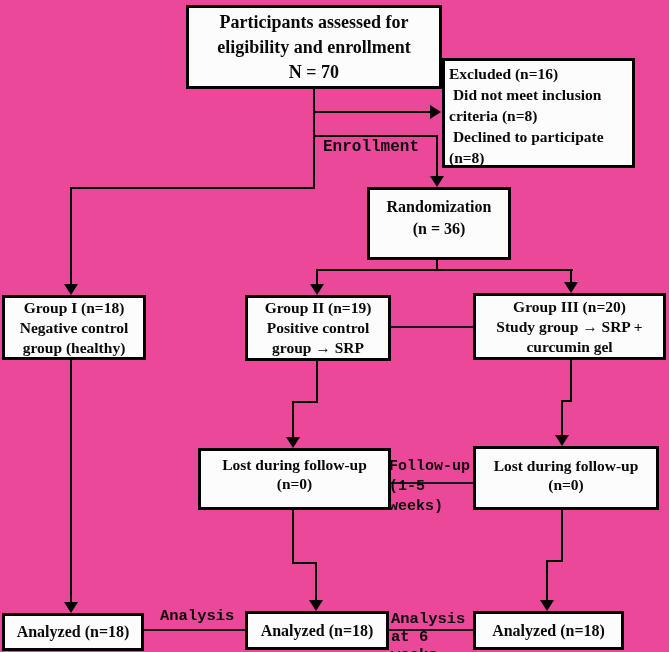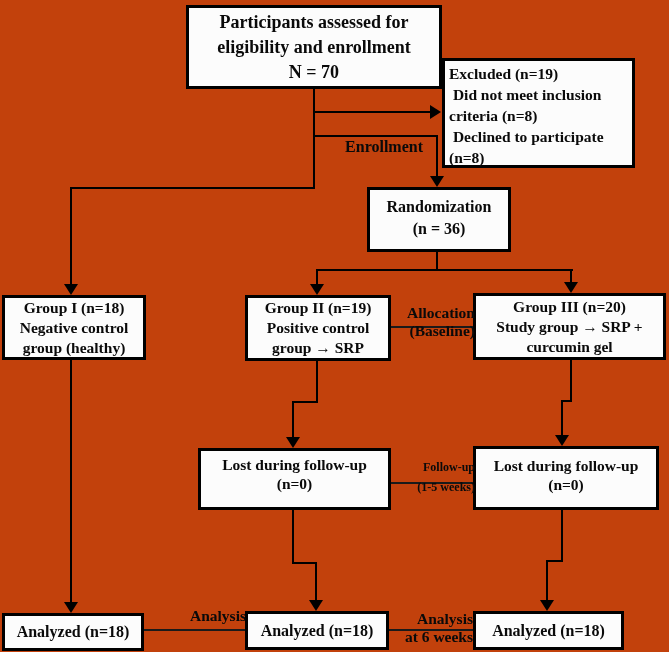--- a/index.html
+++ b/index.html
@@ -1,21 +1,21 @@
 <!DOCTYPE html>
 <html><head>
 <meta charset="utf-8">
 <style>
   html,body{margin:0;padding:0;}
   body{background:#e8e8e8;}
   #figure{
     position:relative;
     width:669px;height:652px;
     margin:0 auto;
-    background:#c2410c;
+    background:#ec4899;
     font-family:"Liberation Serif","DejaVu Serif",serif;
     font-weight:bold;
     color:#0a0a0a;
     overflow:hidden;
   }
   .box{
     position:absolute;
     box-sizing:border-box;
     border:3px solid #000;
     background:#fcfcfc;
@@ -23,24 +23,25 @@
     align-items:center;
     justify-content:center;
     text-align:center;
     white-space:pre-line;
     z-index:3;
   }
   .box.topalign{align-items:flex-start;}
   .box.leftalign{justify-content:flex-start;text-align:left;white-space:pre-wrap;}
   .lbl{
     position:absolute;
-    text-align:right;
+    text-align:left;
     white-space:pre-line;
     z-index:4;
     line-height:18px;
+    font-family:Liberation Mono, monospace;
   }
   .ln{position:absolute;background:#000;z-index:2;}
   .thin{background:#1a1a1a;}
   .ah-d{
     position:absolute;width:0;height:0;z-index:2;
     border-left:7px solid transparent;
     border-right:7px solid transparent;
     border-top:11px solid #000;
   }
   .ah-r{
@@ -100,27 +101,27 @@
 
   <div class="ln thin" style="left:389px;top:326px;width:84px;height:2px;"></div>
   <div class="ln thin" style="left:389px;top:482px;width:84px;height:2px;"></div>
   <div class="ln thin" style="left:142px;top:629px;width:103px;height:2px;"></div>
   <div class="ln thin" style="left:387px;top:629px;width:86px;height:2px;"></div>
 
   <div class="box" style="left:186px;top:5px;width:256px;height:84px;font-size:18px;line-height:25px;">Participants assessed for
 eligibility and enrollment
 N = 70</div>
 
-  <div class="box leftalign topalign" style="left:442px;top:58px;width:193px;height:110px;font-size:15.5px;line-height:21px;padding:2px 1px 2px 4px;">Excluded (n=19)
+  <div class="box leftalign topalign" style="left:442px;top:58px;width:193px;height:110px;font-size:15.5px;line-height:21px;padding:2px 1px 2px 4px;">Excluded (n=16)
  Did not meet inclusion
 criteria (n=8)
  Declined to participate
 (n=8)</div>
 
-  <div class="box topalign" style="left:367px;top:187px;width:144px;height:65px;font-size:16px;line-height:22px;padding-top:6px;">Randomization
+  <div class="box topalign" style="left:367px;top:187px;width:144px;height:73px;font-size:16px;line-height:22px;padding-top:6px;">Randomization
 (n = 36)</div>
 
   <div class="box" style="left:2px;top:295px;width:144px;height:65px;font-size:15.5px;line-height:20px;">Group I (n=18)
 Negative control
 group (healthy)</div>
 
   <div class="box" style="left:245px;top:295px;width:146px;height:66px;font-size:15.5px;line-height:20px;">Group II (n=19)
 Positive control
 group → SRP</div>
 
@@ -135,24 +136,22 @@
 (n=0)</div>
 
   <div class="box" style="left:2px;top:613px;width:142px;height:38px;font-size:16px;">Analyzed (n=18)</div>
 
   <div class="box" style="left:245px;top:611px;width:144px;height:39px;font-size:16px;">Analyzed (n=18)</div>
 
   <div class="box" style="left:473px;top:611px;width:151px;height:39px;font-size:16px;">Analyzed (n=18)</div>
 
   <div class="lbl" style="left:323px;top:138px;width:100px;font-size:16px;">Enrollment</div>
 
-  <div class="lbl" style="left:388px;top:304px;width:87px;font-size:15.5px;line-height:18px;">Allocation
-(Baseline)</div>
 
-  <div class="lbl" style="left:389px;top:457px;width:86px;font-size:12px;line-height:20px;">Follow-up
+  <div class="lbl" style="left:389px;top:457px;width:86px;font-size:15px;line-height:20px;">Follow-up
 (1-5 weeks)</div>
 
   <div class="lbl" style="left:160px;top:607px;width:86px;font-size:15.5px;">Analysis</div>
 
   <div class="lbl" style="left:391px;top:610px;width:82px;font-size:15.5px;line-height:18px;">Analysis
 at 6 weeks</div>
 
 </div>
 
 </body></html>

